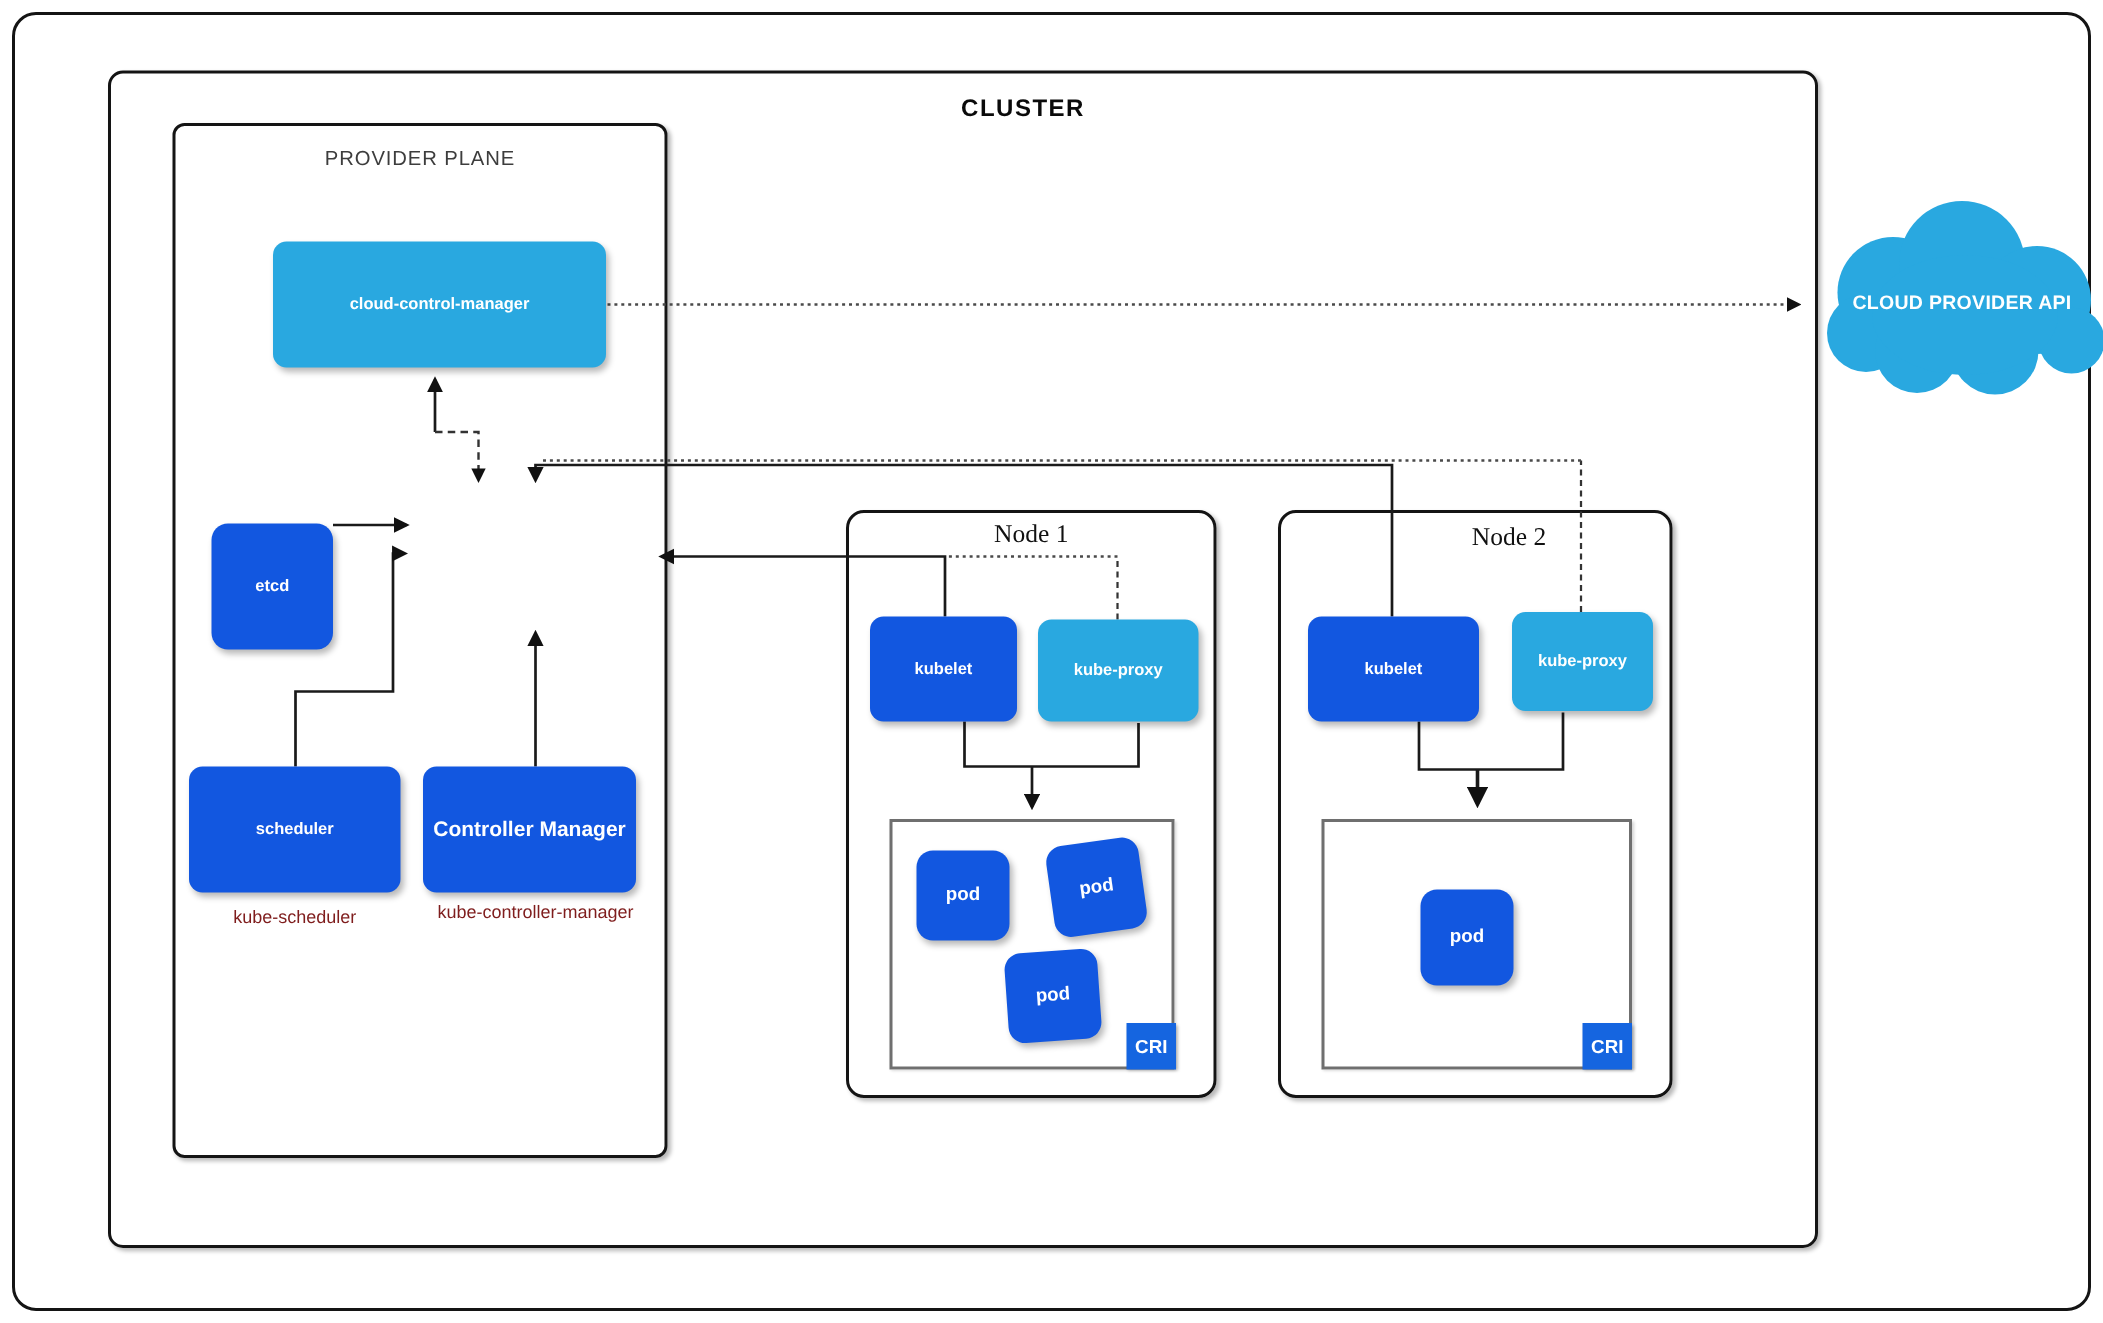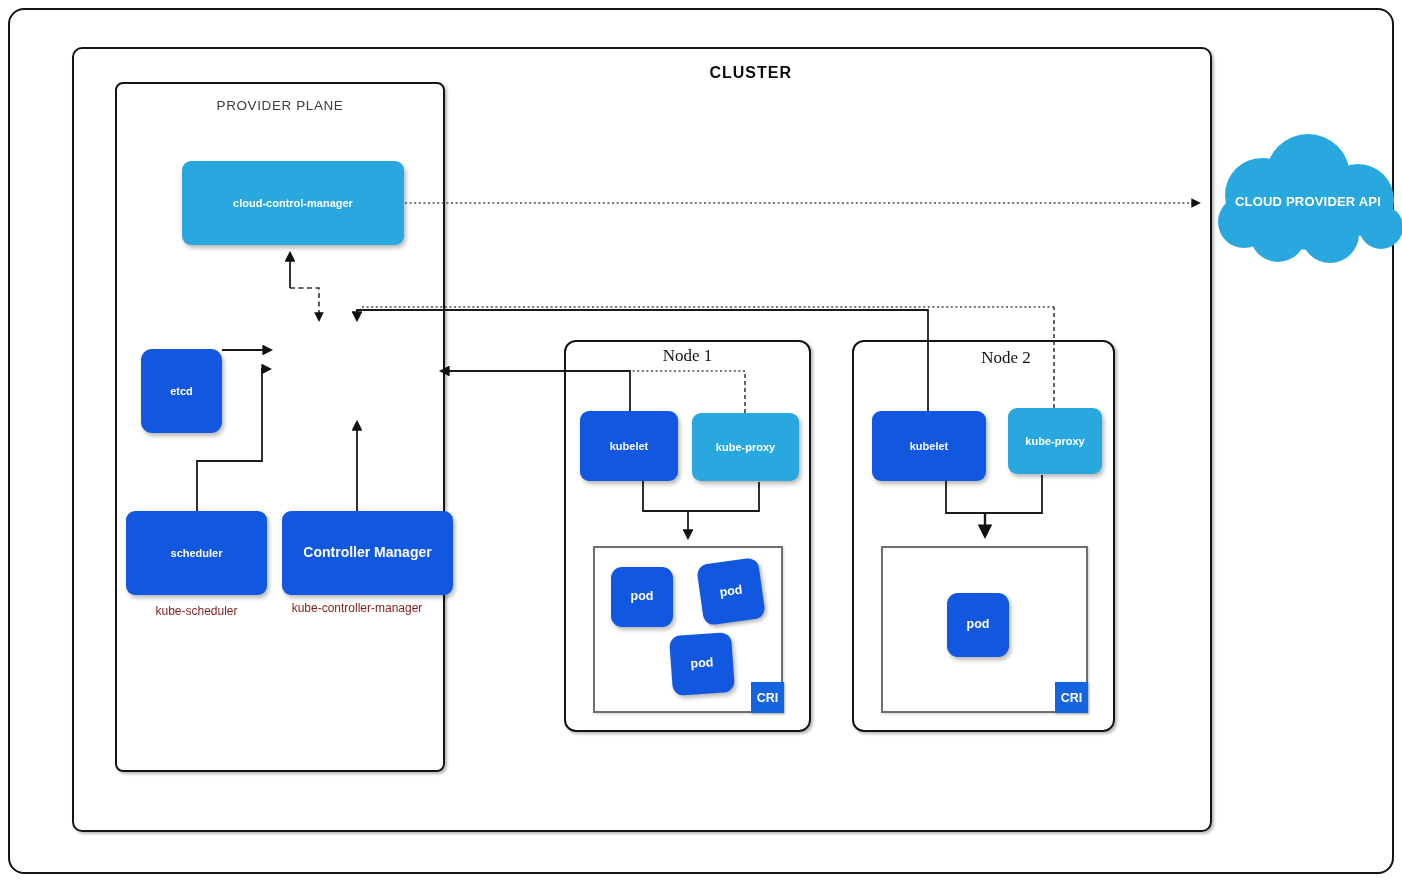--- a/index.html
+++ b/index.html
@@ -24,21 +24,21 @@
   .light{background:var(--light-blue,#29A8E0);}
   .fs15{font-size:11px;}
   .fs14{font-size:14px;}
   .pod{font-size:12.5px;border-radius:11px;}
   .badge{
     display:flex;align-items:center;justify-content:center;
     background:var(--badge-blue,#1565E0);color:#fff;font-weight:bold;font-size:12.5px;
     box-shadow:1px 1px 2px rgba(0,0,0,0.25);
   }
   
-  .title-cluster{font-size:16px;font-weight:bold;letter-spacing:1px;color:#0a0a0a;text-align:right;}
+  .title-cluster{font-size:16px;font-weight:bold;letter-spacing:1px;color:#0a0a0a;text-align:center;}
   .title-cp{font-size:13.5px;letter-spacing:0.6px;color:#3d3d3d;text-align:center;}
   .title-node{font-family:"Liberation Serif","DejaVu Serif",serif;font-size:17px;color:#111;text-align:center;}
   .caption{font-size:12px;color:#7f1d1d;text-align:center;}
   .tilt1{transform:rotate(-8deg);}
   .tilt2{transform:rotate(-4deg);}
   svg{display:block;}
   .ln{stroke:#1a1a1a;stroke-width:1.8;fill:none;}
   .ln-dash{stroke:#333;stroke-width:1.6;fill:none;stroke-dasharray:5 3.5;}
   .ln-dashv{stroke:#333;stroke-width:1.5;fill:none;stroke-dasharray:4 3;}
   .ln-dot{stroke:#4a4a4a;stroke-width:1.6;fill:none;stroke-dasharray:2 2.6;}
@@ -103,21 +103,21 @@
   </svg>
 
   <div class="abs cbox light fs15" style="left:182px;top:161px;width:222px;height:84px;">cloud-control-manager</div>
 
   <div class="abs cbox dark fs15" style="left:141px;top:349px;width:81px;height:84px;border-radius:11px;">etcd</div>
 
 
   <div class="abs cbox dark fs15" style="left:126px;top:511px;width:141px;height:84px;">scheduler</div>
   <div class="abs caption" style="left:126px;top:604px;width:141px;">kube-scheduler</div>
 
-  <div class="abs cbox dark fs14" style="left:282px;top:511px;width:171px;height:84px;">Controller Manager</div>
+  <div class="abs cbox dark fs14" style="left:282px;top:511px;width:142px;height:84px;">Controller Manager</div>
   <div class="abs caption" style="left:272px;top:601px;width:170px;">kube-controller-manager</div>
 
   <div class="abs cbox dark fs15" style="left:580px;top:411px;width:98px;height:70px;">kubelet</div>
   <div class="abs cbox light fs15" style="left:692px;top:413px;width:107px;height:68px;">kube-proxy</div>
   <div class="abs cbox dark pod" style="left:611px;top:567px;width:62px;height:60px;">pod</div>
   <div class="abs cbox dark pod tilt1" style="left:700px;top:561px;width:62px;height:61px;">pod</div>
   <div class="abs cbox dark pod tilt2" style="left:671px;top:634px;width:62px;height:60px;">pod</div>
   <div class="abs badge" style="left:751px;top:682px;width:33px;height:31px;">CRI</div>
 
   <div class="abs cbox dark fs15" style="left:872px;top:411px;width:114px;height:70px;">kubelet</div>

